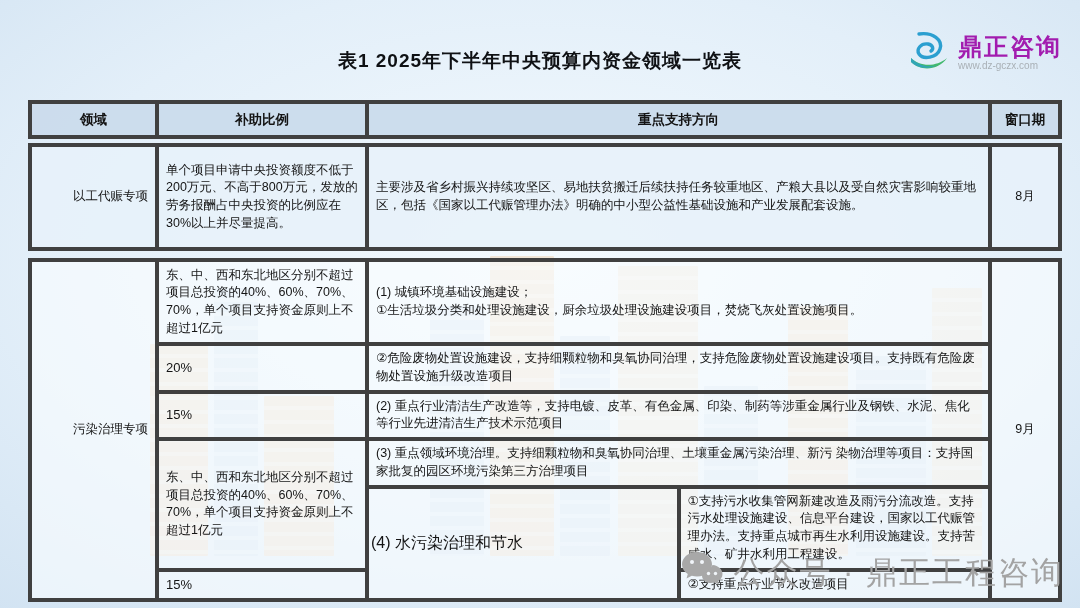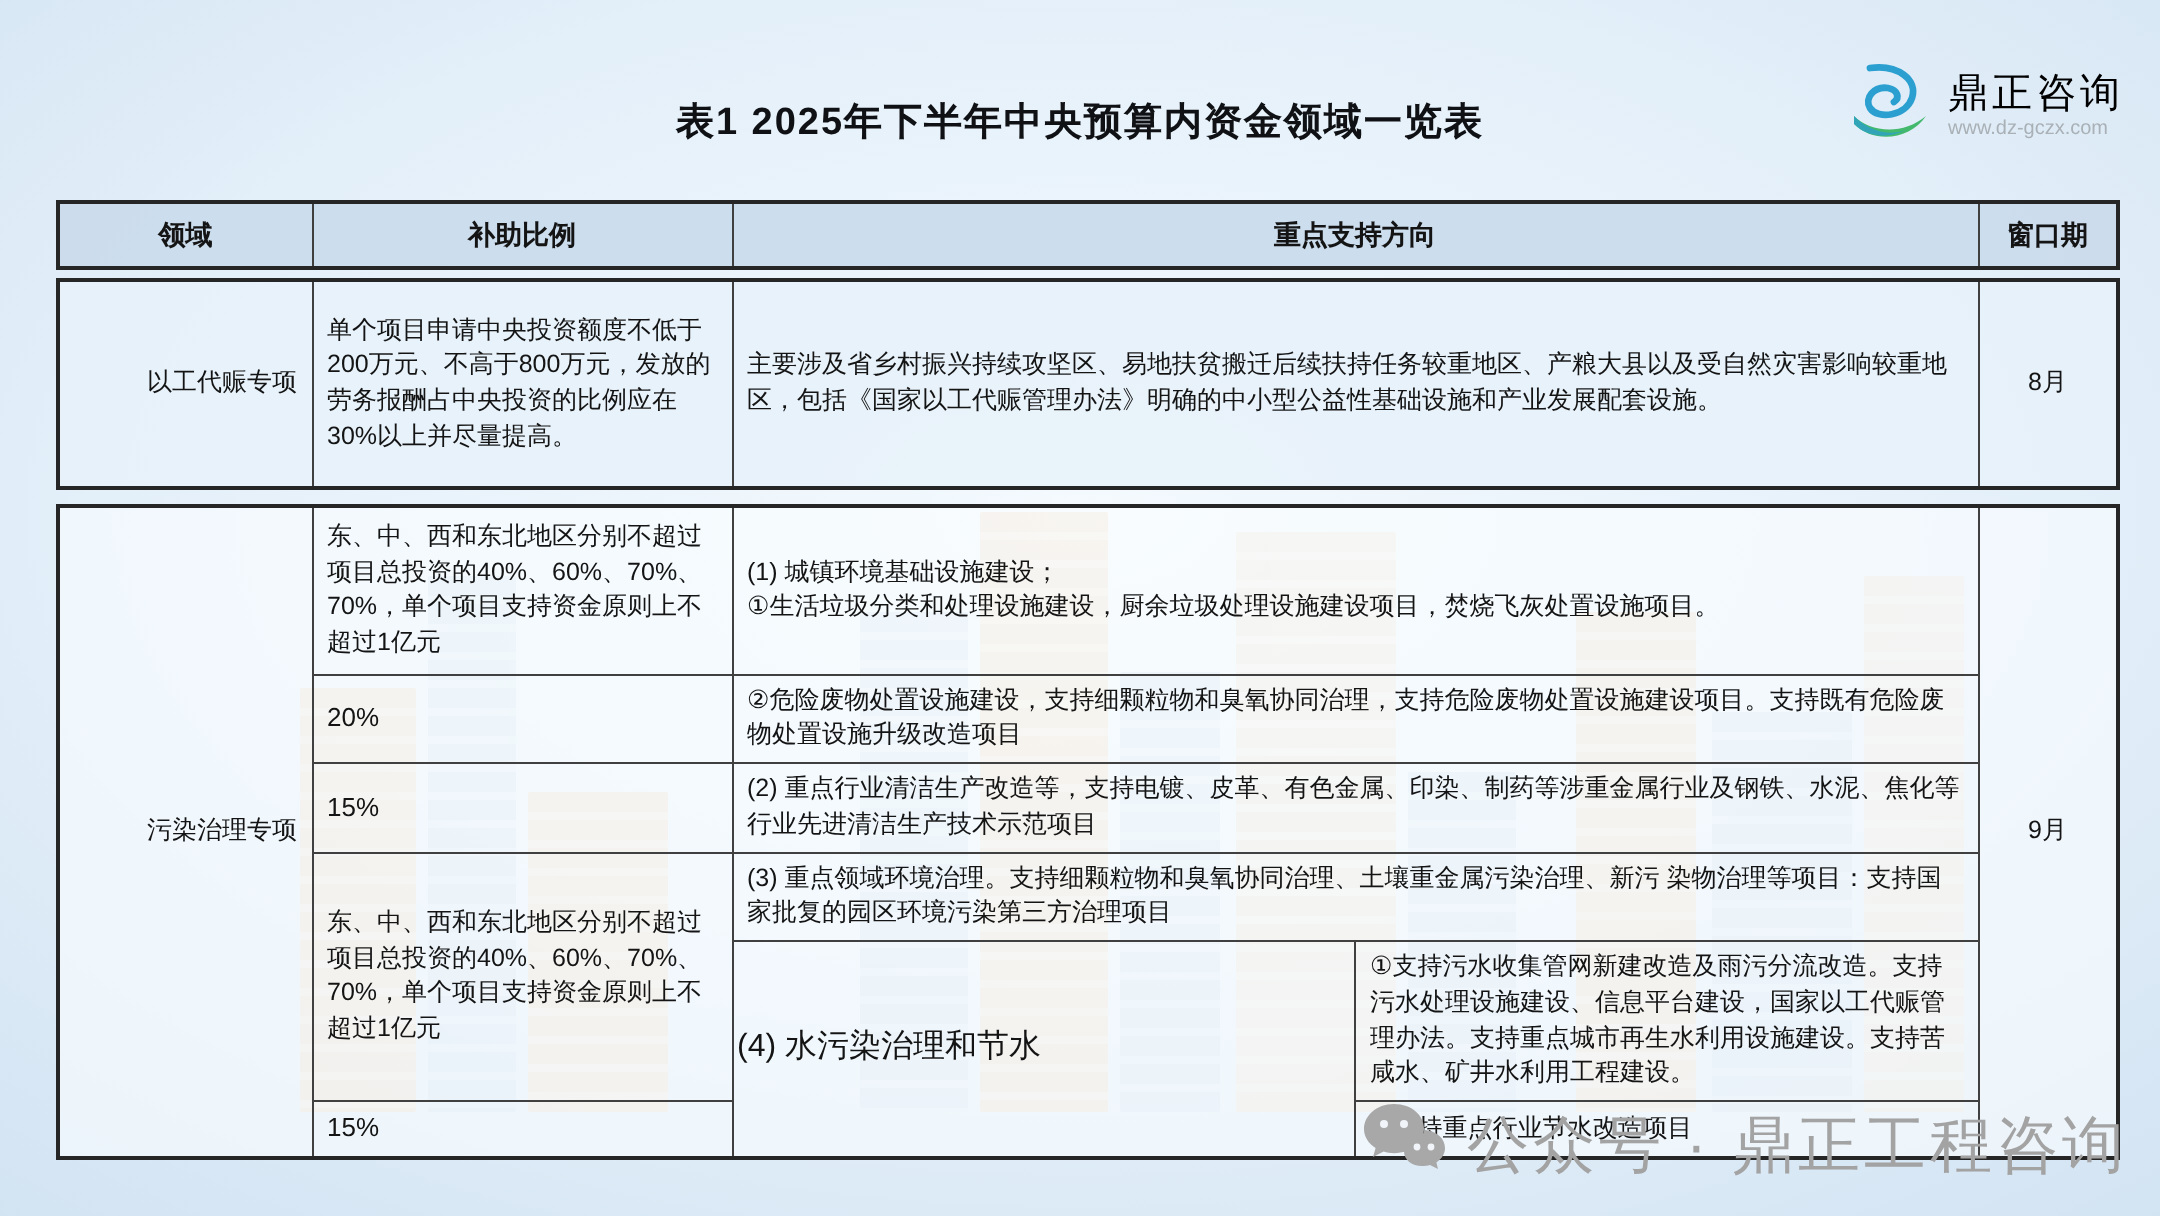--- a/index.html
+++ b/index.html
@@ -21,28 +21,28 @@
 
   
   .page-title {
     position:absolute; top:48px; left:0; width:100%; text-align:center;
     font-size:19px; font-weight:bold; color:#0f1114; letter-spacing:1px; z-index:2;
   }
 
   
   .logo { position:absolute; top:30px; right:18px; display:flex; align-items:center; gap:7px; z-index:2; }
   .logo-text { display:flex; flex-direction:column; line-height:1.05; }
-  .logo-name { font-size:20px; font-weight:normal; color:#000000; letter-spacing:2px; }
+  .logo-name { font-size:24px; font-weight:bold; color:#a21caf; letter-spacing:2px; }
   .logo-url  { font-size:10px; color:#a9b0b6; margin-top:2px; }
 
   
   .tablewrap { position:absolute; left:28px; top:100px; width:1030px; z-index:1; }
   table { border-collapse:collapse; table-layout:fixed; width:1030px; }
   td {
-    border:1px solid #404040; vertical-align:middle;
+    border:4px solid #404040; vertical-align:middle;
     font-size:12.5px; color:#141414; line-height:1.42; padding:4px 7px;
     overflow:hidden;
   }
   table.blk { border:2px solid #262626; }
   .hdr td { background:rgba(202,219,236,.95); font-weight:bold; font-size:13.5px; text-align:center; padding:6px 2px; }
   .gap4 { height:4px; } .gap6 { height:7px; }
   .c-field   { width:127px; text-align:right; }
   .c-subsidy { width:210px; }
   .c-dir     { width:623px; }
   .c-dir4a   { width:132px; }

